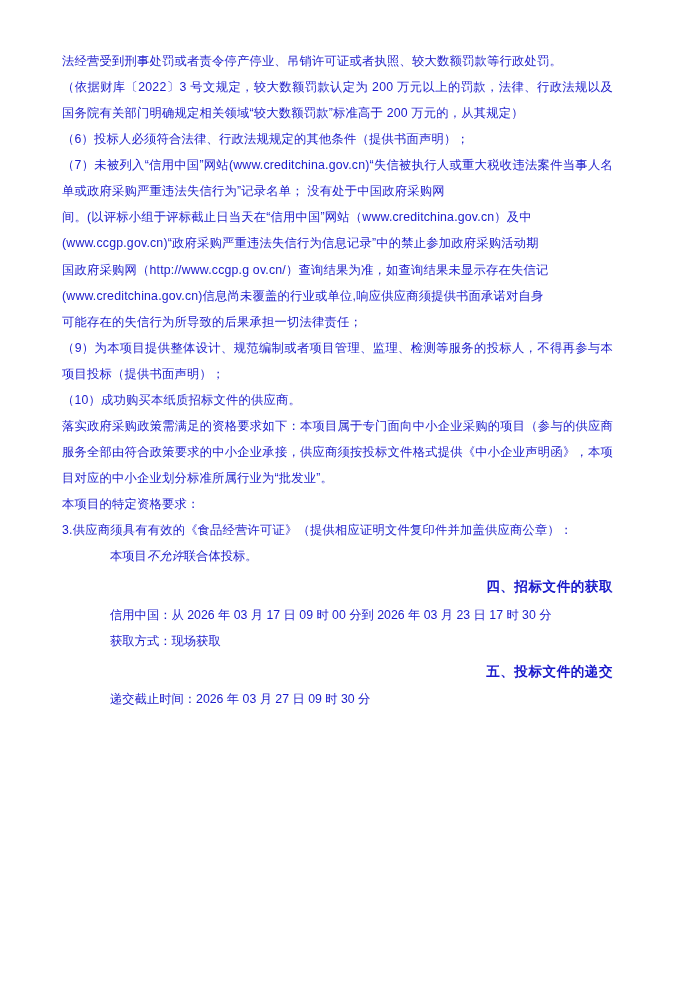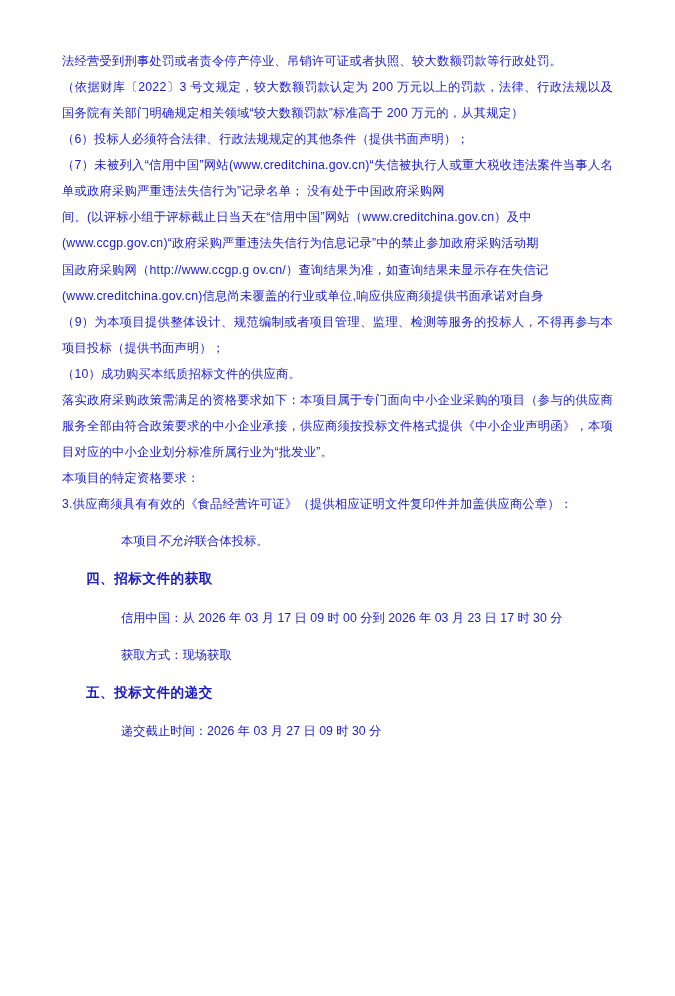--- a/index.html
+++ b/index.html
@@ -30,45 +30,47 @@
     letter-spacing: 0.2px;
   }
   .heading {
     font-size: 13.6px;
     font-weight: bold;
     color: #1a1acb;
     line-height: 2.1;
     margin: 4px 0 0 0;
     text-indent: 24px;
     letter-spacing: 0.5px;
+    text-align: right;
   }
   .sub {
     font-size: 12.3px;
     line-height: 2.12;
     color: #1a1acb;
-    margin: 11px;
+    margin: 0;
     text-indent: 48px;
   }
   .italic {
     font-style: italic;
   }
 </style>
 </head>
 <body>
 
 <div id="page">
 
   <p class="para">法经营受到刑事处罚或者责令停产停业、吊销许可证或者执照、较大数额罚款等行政处罚。</p>
   <p class="para">（依据财库〔2022〕3 号文规定，较大数额罚款认定为 200 万元以上的罚款，法律、行政法规以及国务院有关部门明确规定相关领域“较大数额罚款”标准高于 200 万元的，从其规定）</p>
   <p class="para">（6）投标人必须符合法律、行政法规规定的其他条件（提供书面声明）；</p>
   <p class="para">（7）未被列入“信用中国”网站(www.creditchina.gov.cn)“失信被执行人或重大税收违法案件当事人名单或政府采购严重违法失信行为”记录名单；  没有处于中国政府采购网</p>
   <p class="para">间。(以评标小组于评标截止日当天在“信用中国”网站（www.creditchina.gov.cn）及中</p>
   <p class="para">(www.ccgp.gov.cn)“政府采购严重违法失信行为信息记录”中的禁止参加政府采购活动期</p>
   <p class="para">国政府采购网（http://www.ccgp.g ov.cn/）查询结果为准，如查询结果未显示存在失信记</p>
   <p class="para">(www.creditchina.gov.cn)信息尚未覆盖的行业或单位,响应供应商须提供书面承诺对自身</p>
+  <p class="para">可能存在的失信行为所导致的后果承担一切法律责任；</p>
   <p class="para">（9）为本项目提供整体设计、规范编制或者项目管理、监理、检测等服务的投标人，不得再参与本项目投标（提供书面声明）；</p>
   <p class="para">（10）成功购买本纸质招标文件的供应商。</p>
   <p class="para">落实政府采购政策需满足的资格要求如下：本项目属于专门面向中小企业采购的项目（参与的供应商服务全部由符合政策要求的中小企业承接，供应商须按投标文件格式提供《中小企业声明函》，本项目对应的中小企业划分标准所属行业为“批发业”。</p>
   <p class="para">本项目的特定资格要求：</p>
   <p class="para">3.供应商须具有有效的《食品经营许可证》（提供相应证明文件复印件并加盖供应商公章）：</p>
 
   <p class="sub"><span>本项目</span><span class="italic">不允许</span><span>联合体投标。</span></p>
 
   <h2 class="heading">四、招标文件的获取</h2>
   <p class="sub"><span>信用中国：</span><span>从 2026 年 03 月 17 日  09 时 00 分到 2026 年 03 月 23 日  17 时 30 分</span></p>

